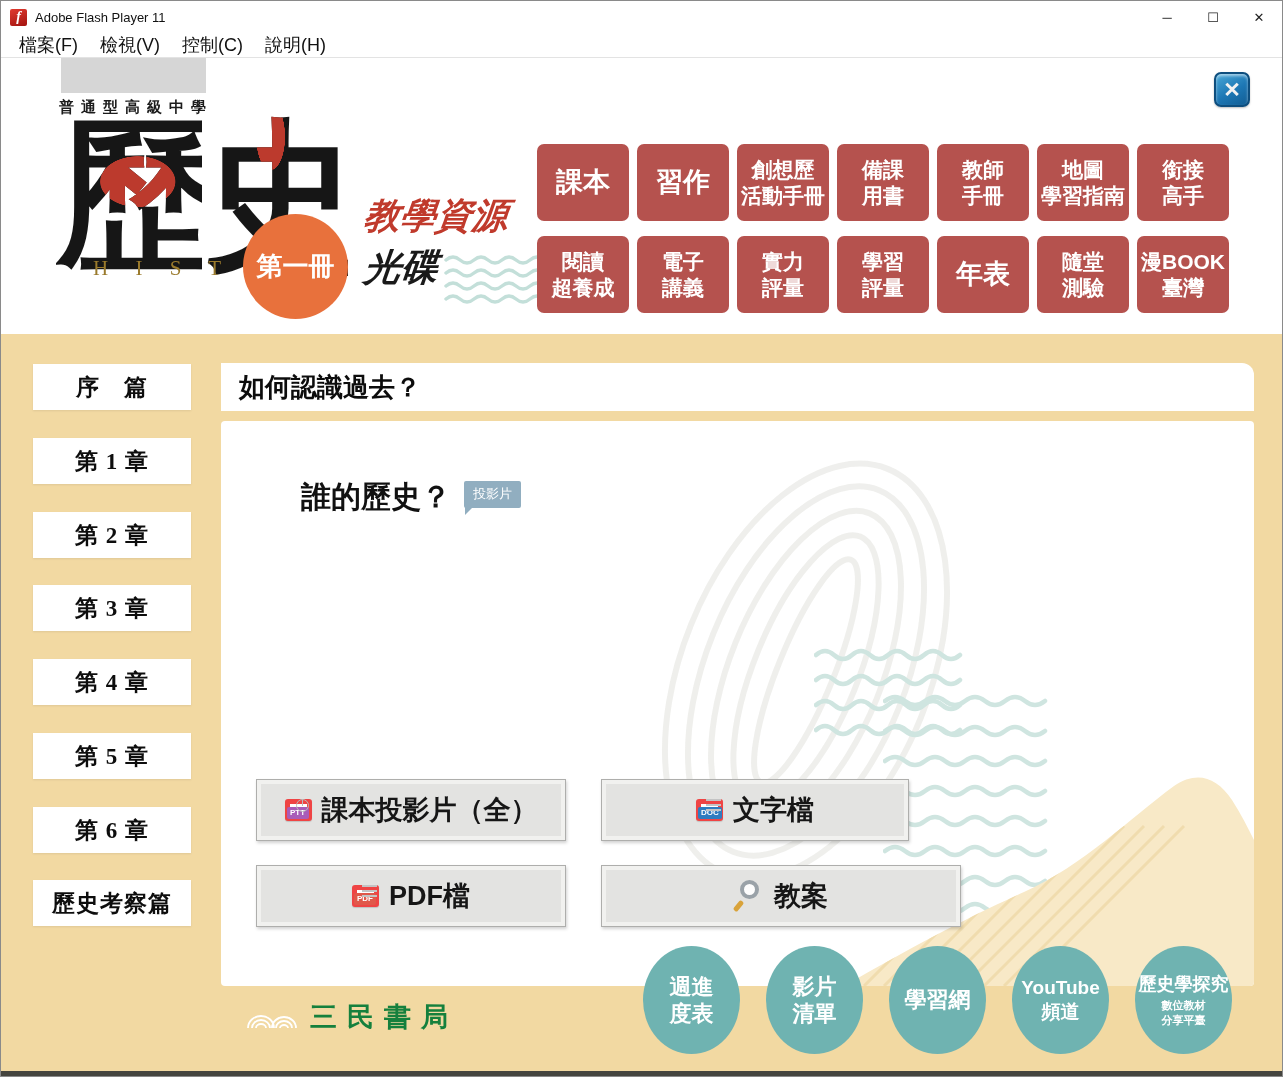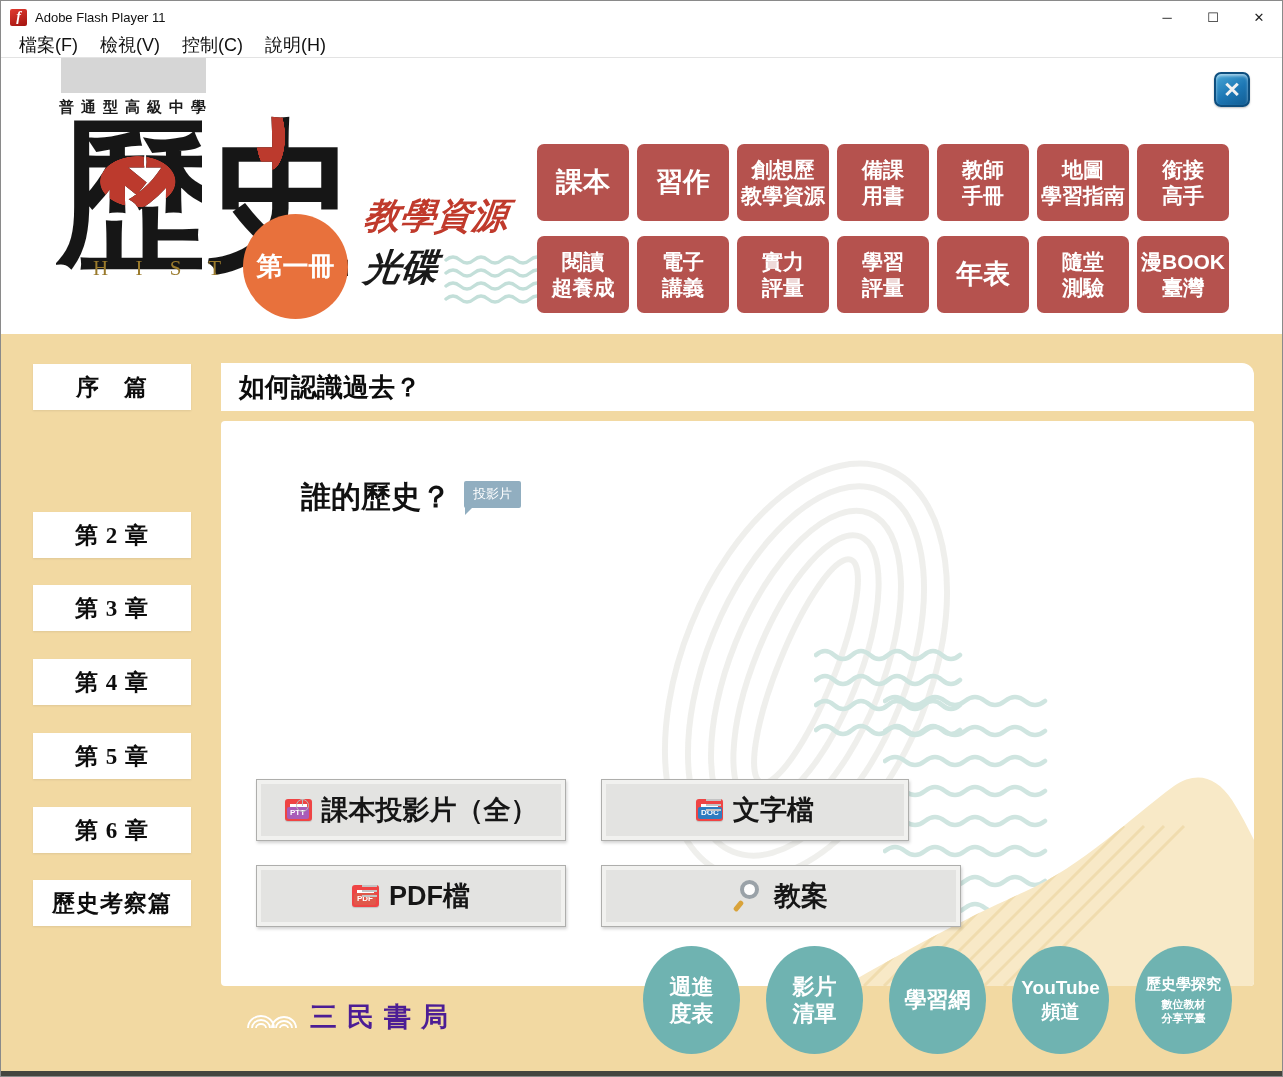--- a/index.html
+++ b/index.html
@@ -60,26 +60,26 @@
   .band-pdf { background:#e0584a; }
   .file-body-chart { position:absolute; left:6px; bottom:4px; width:13px; height:13px; border:1.5px solid #bbb; border-radius:50%; }
   .file-body-chart::after { content:''; position:absolute; left:5px; top:-1px; width:1.5px; height:7px; background:#bbb; }
   .file-lines { position:absolute; left:5px; bottom:5px; width:15px; height:12px; background:repeating-linear-gradient(#c4c4c4 0 2px, transparent 2px 5px); }
   .magnifier { width:30px; height:32px; position:relative; flex:0 0 auto; }
   .mag-glass { position:absolute; left:6px; top:0; width:19px; height:19px; border:4px solid #9aa2a8; border-radius:50%; background:#fdfdfd; }
   .mag-handle { position:absolute; left:2px; top:20px; width:5px; height:12px; background:#d9a33a; border-radius:2px; transform:rotate(40deg); }
 
   .circle-row { position:absolute; left:642px; top:612px; display:flex; gap:26px; }
   .quick-circle { width:97px; height:108px; border-radius:50%; background:#6fb3b1; color:#fff; display:flex; flex-direction:column; align-items:center; justify-content:center; text-align:center; font-weight:bold; font-size:22px; line-height:1.25; white-space:pre-line; }
-  .quick-circle .main-sm { font-size:15px; }
+  .quick-circle .main-sm { font-size:18px; }
   .quick-circle .sub { font-size:11px; font-weight:bold; margin-top:3px; line-height:1.3; white-space:pre-line; }
   .quick-circle.yt { font-size:19px; }
 
   .publisher { position:absolute; left:245px; top:665px; display:flex; align-items:center; gap:10px; color:#fff; }
-  .publisher-name { font-family:"Liberation Serif",serif; font-weight:bold; font-size:27px; letter-spacing:10px; color:#4c1d95; }
+  .publisher-name { font-family:"Liberation Serif",serif; font-weight:bold; font-size:27px; letter-spacing:10px; color:#15803d; }
 
   .bottom-strip { height:5px; background:#45453f; flex:0 0 auto; }
 </style>
 </head>
 <body>
 
 <div class="window">
 
   <div class="titlebar">
     <div class="flash-ico">f</div>
@@ -115,21 +115,21 @@
         <path d="M2,19 q7,-6 14,0 t14,0 t14,0 t14,0 t14,0 t14,0 t14,0"></path>
         <path d="M2,32 q7,-6 14,0 t14,0 t14,0 t14,0 t14,0 t14,0 t14,0"></path>
         <path d="M2,45 q7,-6 14,0 t14,0 t14,0 t14,0 t14,0 t14,0 t14,0"></path>
       </g>
     </svg>
 
     <div class="res-grid">
       <div class="res-btn one-line">課本</div>
       <div class="res-btn one-line">習作</div>
       <div class="res-btn">創想歷
-教學資源</div>
+活動手冊</div>
       <div class="res-btn">備課
 用書</div>
       <div class="res-btn">教師
 手冊</div>
       <div class="res-btn">地圖
 學習指南</div>
       <div class="res-btn">銜接
 高手</div>
       <div class="res-btn">閱讀
 超養成</div>
@@ -143,20 +143,21 @@
       <div class="res-btn">隨堂
 測驗</div>
       <div class="res-btn">漫BOOK
 臺灣</div>
     </div>
   </div>
 
   <div class="stage-main">
 
     <div class="side-btn" style="top:30px">序　篇</div>
+    <div class="side-btn" style="top:104px">第 1 章</div>
     <div class="side-btn" style="top:178px">第 2 章</div>
     <div class="side-btn" style="top:251px">第 3 章</div>
     <div class="side-btn" style="top:325px">第 4 章</div>
     <div class="side-btn" style="top:399px">第 5 章</div>
     <div class="side-btn" style="top:473px">第 6 章</div>
     <div class="side-btn" style="top:546px">歷史考察篇</div>
 
     <div class="chapter-bar">
       <span>如何認識過去？</span>
     </div>

